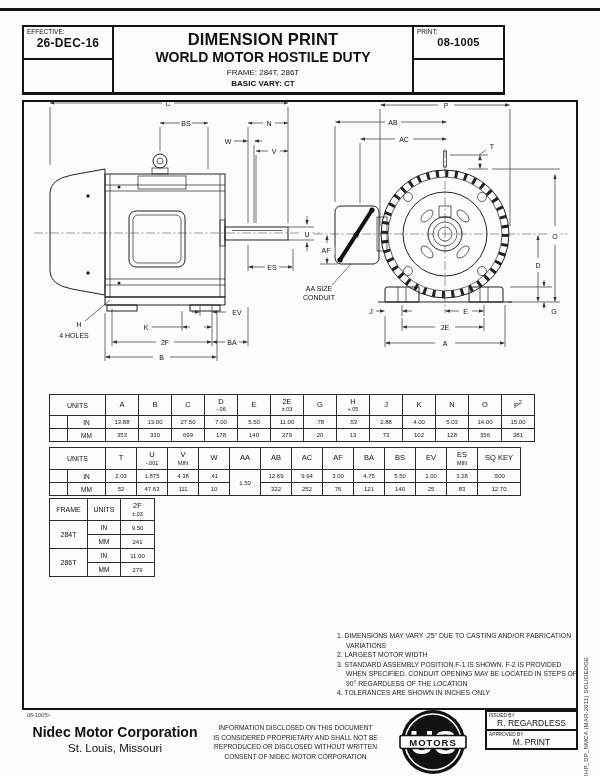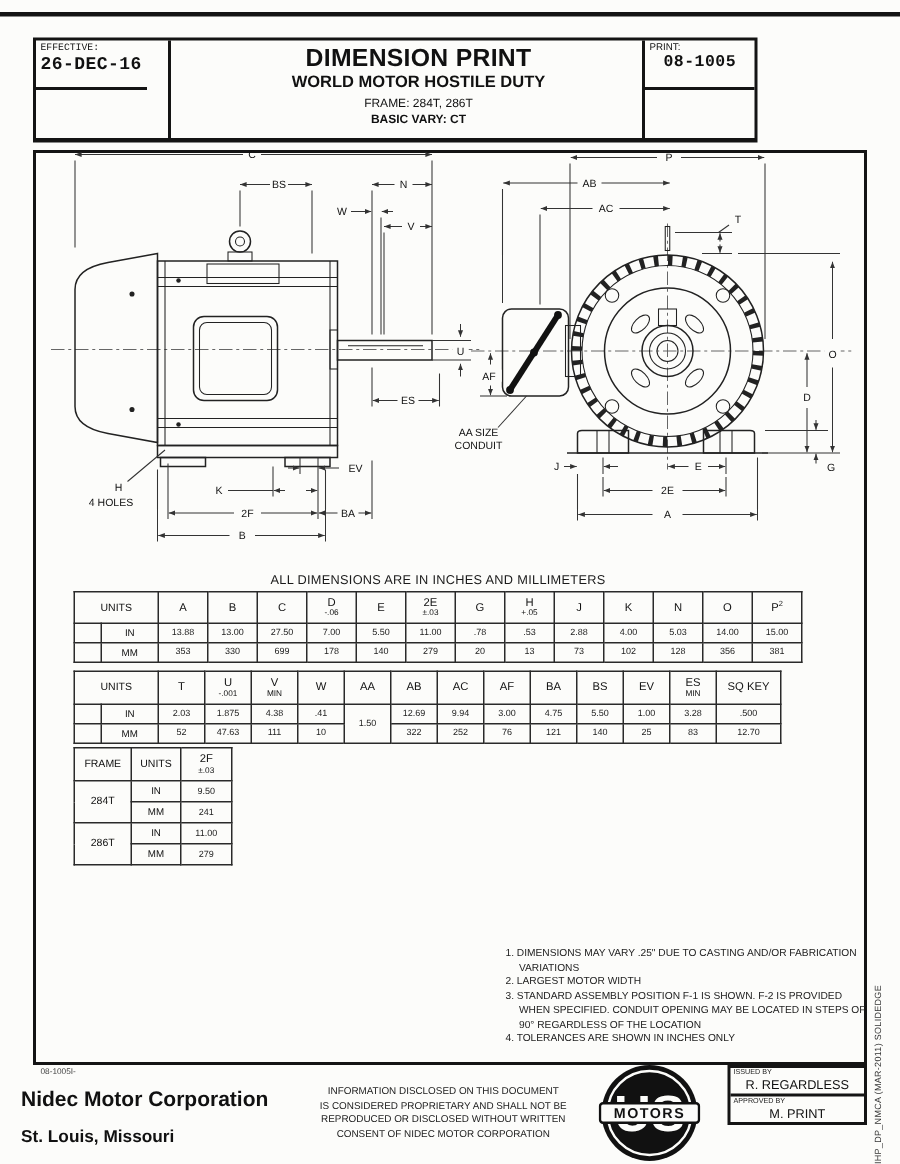--- a/index.html
+++ b/index.html
@@ -3,30 +3,30 @@
 <meta charset="utf-8">
 <style>
   html,body{margin:0;padding:0;background:#e9e9e9;}
   .page{position:relative;width:600px;height:776px;background:#fcfcfa;
         font-family:"Liberation Sans",sans-serif;color:#111;overflow:hidden;}
   .abs{position:absolute;box-sizing:border-box;}
   
   .toprule{left:0;top:8px;width:600px;height:3px;background:#141414;}
   
   .hdr{left:22px;top:25px;width:483px;height:70px;border:2px solid #141414;border-bottom-width:3px;display:flex;background:#fcfcfa;}
-  .hcol-l{width:88px;border-right:2px solid #141414;display:flex;flex-direction:row;font-family:Liberation Mono, monospace;}
-  .hcol-c{width:298px;border-right:2px solid #141414;text-align:center;padding-left:16px;}
+  .hcol-l{width:88px;border-right:2px solid #141414;display:flex;flex-direction:column;}
+  .hcol-c{width:298px;border-right:2px solid #141414;text-align:center;}
   .hcol-r{flex:1;display:flex;flex-direction:column;}
   .hhalf{height:50%;box-sizing:border-box;padding:1px 3px;}
   .hhalf.top{border-bottom:2px solid #141414;}
   .hlabel{font-size:6.5px;text-align:left;}
   .hvalue{font-size:12px;font-weight:bold;text-align:center;margin-top:1px;letter-spacing:.3px;}
-  .hvalue.sm{font-size:11px;font-family:Liberation Mono, monospace;}
+  .hvalue.sm{font-size:11px;}
   .htitle{font-size:16.5px;font-weight:bold;margin-top:3px;letter-spacing:.2px;}
-  .hsub1{font-size:11px;font-weight:bold;margin-top:0px;}
+  .hsub1{font-size:14px;font-weight:bold;margin-top:0px;}
   .hsub2{font-size:8px;font-weight:normal;margin-top:3px;}
   .hsub3{font-size:8px;font-weight:bold;margin-top:2px;}
   
   .mainbox{left:22px;top:100px;width:556px;height:610px;border:2px solid #141414;}
   .drawing{left:22px;top:99px;width:554px;height:282px;}
   
   .tbl-title{left:49px;top:381px;width:486px;text-align:center;font-size:8.5px;letter-spacing:.2px;color:#1a1a1a;}
   table{border-collapse:collapse;table-layout:fixed;background:#fcfcfa;}
   .dimtbl{position:absolute;border:1.5px solid #141414;}
   .dimtbl td,.dimtbl th{border:1px solid #2a2a2a;padding:0;text-align:center;vertical-align:middle;overflow:hidden;font-weight:normal;}
@@ -41,23 +41,23 @@
   .num{font-size:6px;color:#222;}
   .t1 th{height:20px;} .t1 td{height:12px;}
   .t2 th{height:21px;} .t2 td{height:12px;}
   .t3 th{height:21px;} .t3 td{height:13px;}
   .framecell{font-size:7px;}
   
   .notes{left:337px;top:631px;width:243px;font-size:6.8px;line-height:1.4;color:#222;}
   .note{padding-left:9px;text-indent:-9px;}
   
   .doccode{left:27px;top:712px;font-size:5.5px;color:#444;}
-  .company{left:14px;top:724px;width:180px;text-align:left;}
+  .company{left:25px;top:724px;width:180px;text-align:center;}
   .company .c1{font-size:14px;font-weight:bold;}
-  .company .c2{font-size:11.5px;font-weight:bold;margin-top:12px;}
+  .company .c2{font-size:11.5px;font-weight:normal;margin-top:2px;}
   .prop{left:203px;top:723px;width:185px;text-align:center;font-size:6.6px;line-height:1.45;color:#222;}
   .logo{left:399px;top:708px;width:68px;height:68px;}
   .issued{left:485px;top:710px;width:93px;border:2px solid #141414;background:#fcfcfa;}
   .irow{position:relative;height:16px;padding:1px 2px 0 2px;box-sizing:content-box;}
   .irow.first{border-bottom:2px solid #141414;}
   .ilabel{font-size:4.8px;text-align:left;color:#222;}
   .ivalue{font-size:8.5px;text-align:center;margin-top:0px;color:#111;}
   .sidetext{left:583px;top:594px;height:182px;writing-mode:vertical-rl;transform:rotate(180deg);
             font-size:6px;color:#333;white-space:nowrap;letter-spacing:.2px;}
   
@@ -305,21 +305,20 @@
       <path d="M298,165 H316"></path>
       <rect class="bgr" x="296.5" y="147.5" width="16" height="8"></rect>
       <text class="dl" x="304" y="154">AF</text>
 
       <path d="M310,186 L329,165"></path>
       <text class="dl" x="297" y="191.5">AA SIZE</text>
       <text class="dl" x="297" y="200.5">CONDUIT</text>
     </g>
   </svg>
 
-  <div class="abs tbl-title">ALL DIMENSIONS ARE IN INCHES AND MILLIMETERS</div>
 
   <table class="dimtbl t1">
     <colgroup>
         <col style="width:18px">
         <col style="width:38px">
       <col style="width:33px">
         <col style="width:33px">
         <col style="width:33px">
         <col style="width:33px">
       <col style="width:33px">

